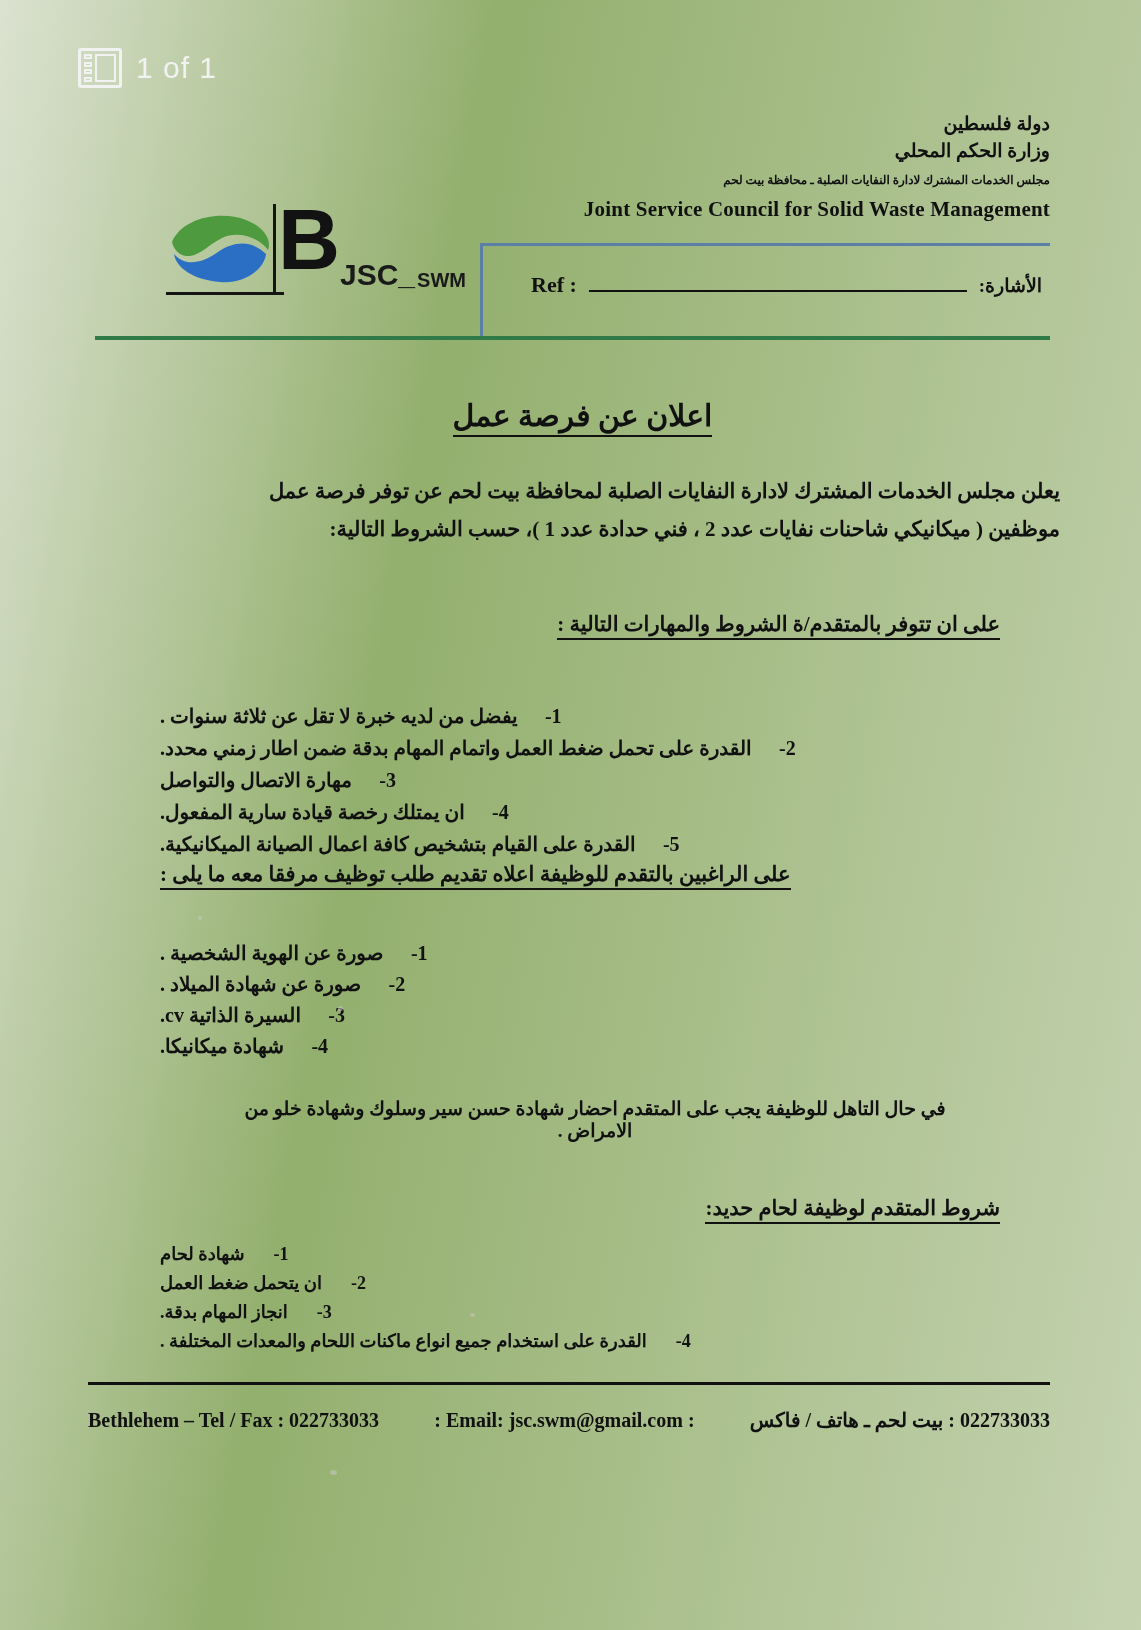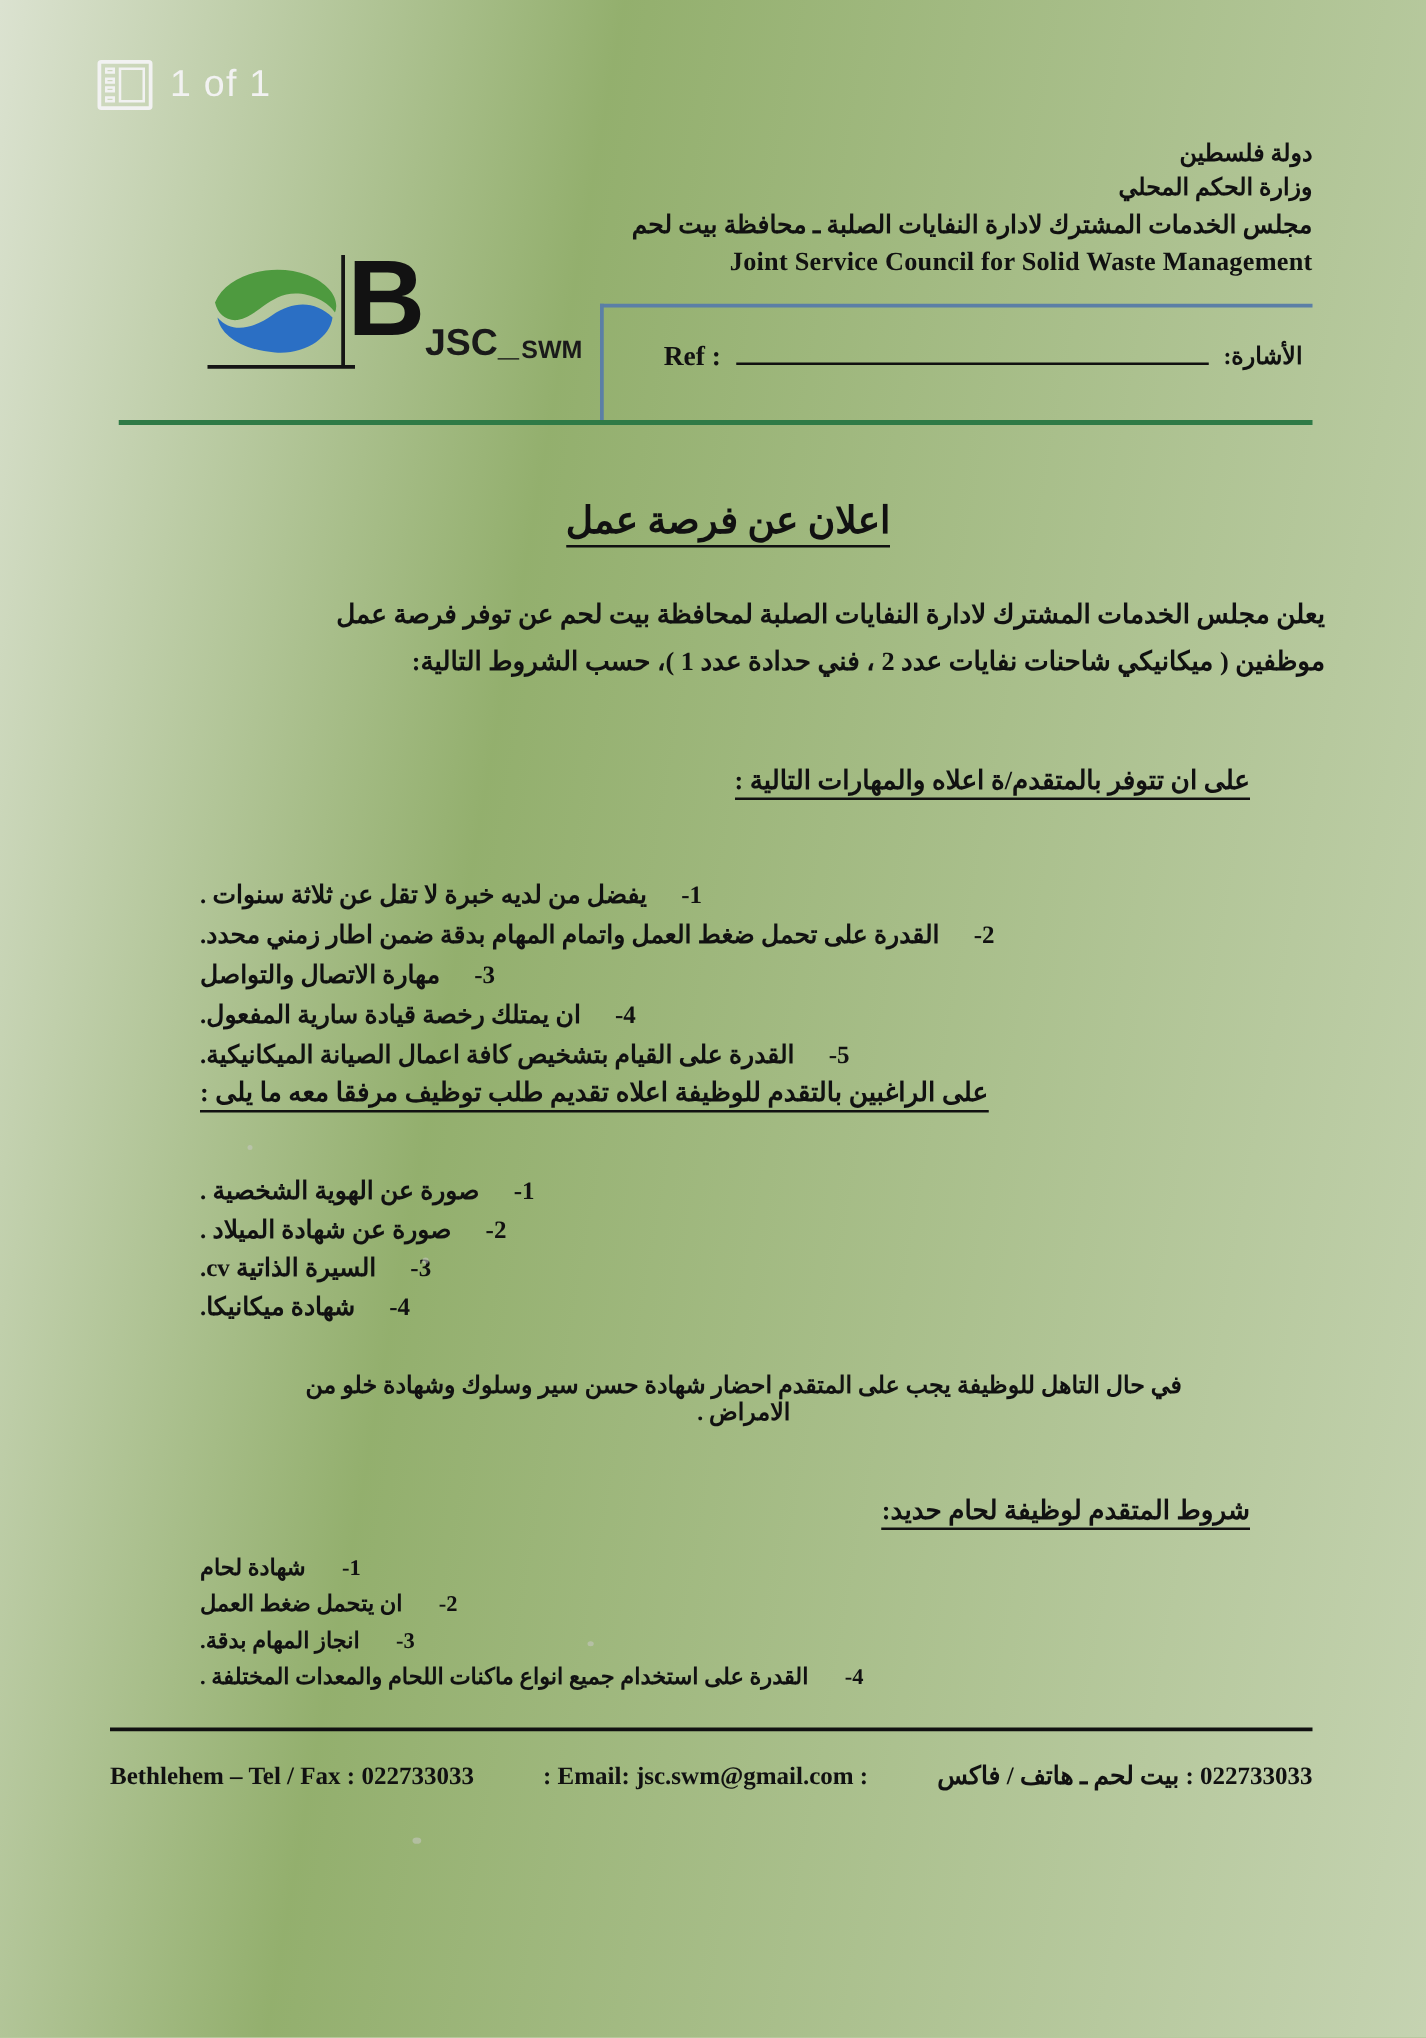--- a/index.html
+++ b/index.html
@@ -83,21 +83,21 @@
   }
   .lh-arabic {
     text-align: right;
     direction: rtl;
     font-family: "Liberation Serif", "DejaVu Serif", serif;
     font-weight: bold;
     color: #111;
   }
   .lh-line1 { font-size: 19px; line-height: 27px; }
   .lh-line2 { font-size: 19px; line-height: 28px; }
-  .lh-line3 { font-size: 20px; line-height: 30px; }
+  .lh-line3 { font-size: 12px; line-height: 30px; }
   .lh-english {
     text-align: right;
     font-family: "Liberation Serif", "DejaVu Serif", serif;
     font-weight: bold;
     font-size: 21px;
     letter-spacing: 0.2px;
     color: #111;
     margin-top: 2px;
   }
 
@@ -401,21 +401,21 @@
   <div class="doc-title">
     <span>اعلان عن  فرصة عمل</span>
   </div>
 
   <div class="intro">
     <span>يعلن مجلس الخدمات المشترك لادارة النفايات الصلبة لمحافظة بيت لحم عن توفر فرصة عمل</span>
     <span class="l2">موظفين  ( ميكانيكي شاحنات نفايات عدد 2 ، فني حدادة عدد 1  )، حسب الشروط التالية:</span>
   </div>
 
   <div class="section-head head-1">
-    <span>على ان تتوفر بالمتقدم/ة اعلاه والمهارات التالية :</span>
+    <span>على ان تتوفر بالمتقدم/ة الشروط والمهارات التالية :</span>
   </div>
   <ul class="num-list list-1">
     <li>
         <span class="n">1-</span>
         <span>يفضل من لديه خبرة لا تقل عن ثلاثة سنوات  .</span>
       </li>
     <li>
         <span class="n">2-</span>
         <span>القدرة على تحمل ضغط العمل واتمام المهام بدقة ضمن اطار زمني محدد.</span>
       </li>

